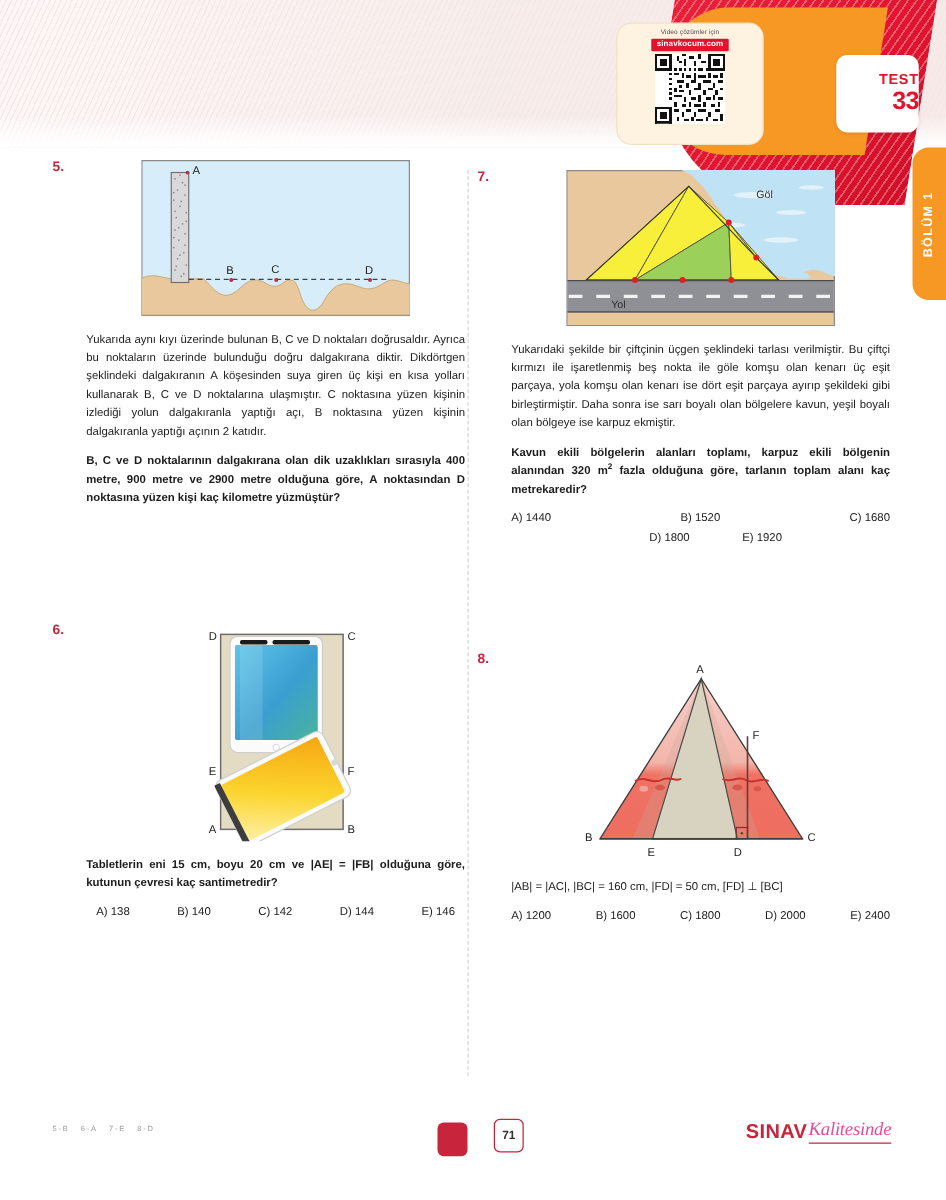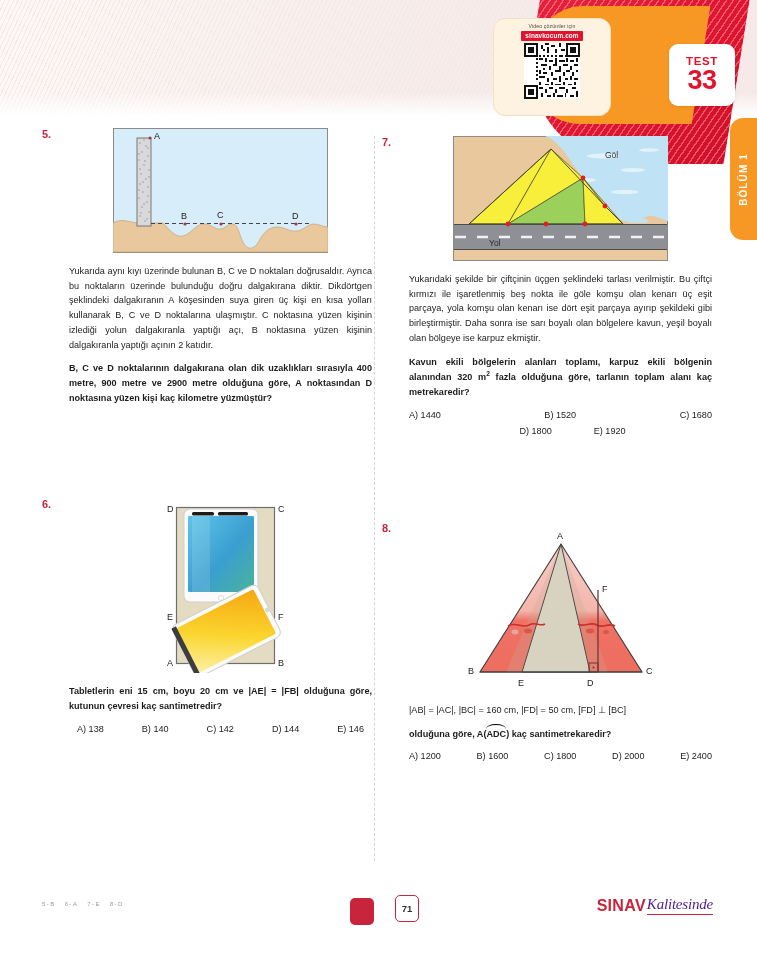--- a/index.html
+++ b/index.html
@@ -70,29 +70,29 @@
   }
   .qr-code {
     margin-top: 2.5px; width: 56px; height: 56px; background: #fff;
     display: block;
   }
 
   .test-badge {
     position: absolute; right: 22px; top: 44px;
     width: 66px; height: 62px;
     background: #fff; border-radius: 9px;
-    display: flex; flex-direction: column; align-items: center; justify-content: center;
+    display: flex; flex-direction: column; align-items: flex-end; justify-content: center;
     box-shadow: 0 1px 3px rgba(0,0,0,.10);
   }
   .test-badge .t-word {
     color: #e2142d; font-weight: bold; font-size: 11.5px; letter-spacing: .6px;
     line-height: 1;
   }
   .test-badge .t-num {
-    color: #e2142d; font-weight: bold; font-size: 27px; line-height: .95;
+    color: #e2142d; font-weight: bold; font-size: 20px; line-height: .95;
     margin-top: 1px; letter-spacing: -.5px;
   }
 
   
   .bolum-tab {
     position: absolute; right: 0; top: 118px;
     width: 27px; height: 122px;
     background: #f79825;
     border-top-left-radius: 13px;
     border-bottom-left-radius: 13px;
@@ -158,21 +158,21 @@
     background: #fff; border: 1.2px solid #c8253c; border-radius: 5px;
     display: flex; align-items: center; justify-content: center;
     font-size: 9.5px; font-weight: bold; color: #333; margin-left: 48px;
   }
   .logo { position: absolute; right: 44px; top: 3px; display: flex; align-items: flex-end; }
   .logo .l1 {
     color: #c8253c; font-weight: bold; font-size: 16px; letter-spacing: .3px;
     font-family: "Liberation Sans", sans-serif;
   }
   .logo .l2 {
-    color: #4c1d95; font-size: 15px; font-style: italic;
+    color: #ec4899; font-size: 15px; font-style: italic;
     font-family: "Liberation Serif", serif; letter-spacing: -.2px;
     border-bottom: 1.2px solid #c8253c; margin-left: 1px; padding-bottom: 1px;
   }
 </style>
 </head>
 <body>
 
 <div class="page">
 
   <div class="header-band">
@@ -526,21 +526,20 @@
               <text x="91" y="17" font-family="Liberation Sans, sans-serif" font-size="9" fill="#222">A</text>
               <text x="2" y="152" font-family="Liberation Sans, sans-serif" font-size="9" fill="#222">B</text>
               <text x="180" y="152" font-family="Liberation Sans, sans-serif" font-size="9" fill="#222">C</text>
               <text x="52" y="164" font-family="Liberation Sans, sans-serif" font-size="9" fill="#222">E</text>
               <text x="121" y="164" font-family="Liberation Sans, sans-serif" font-size="9" fill="#222">D</text>
               <text x="136" y="70" font-family="Liberation Sans, sans-serif" font-size="9" fill="#222">F</text>
             </svg>
           </div>
 
           <p class="para" style="text-align:left;">|AB| = |AC|, |BC| = 160 cm, |FD| = 50 cm, [FD] ⊥ [BC]</p>
-          <p class="para bold" style="text-align:left;"><span>olduğuna göre, A(</span><span class="arcAD">ADC</span><span>) kaç santimetrekaredir?</span></p>
           <div class="choices spread">
             <span>A) 1200</span>
             <span>B) 1600</span>
             <span>C) 1800</span>
             <span>D) 2000</span>
             <span>E) 2400</span>
           </div>
         </div>
       </div>
     </div>

